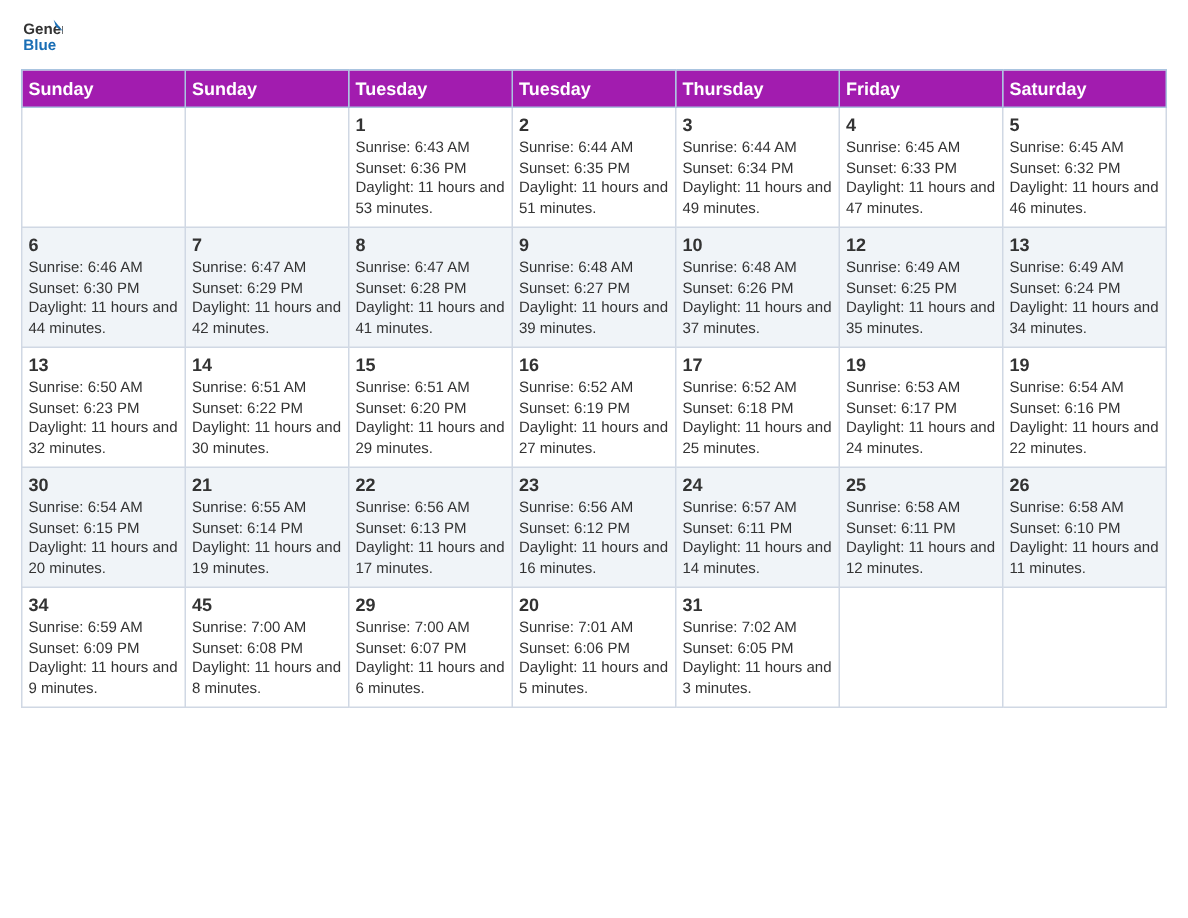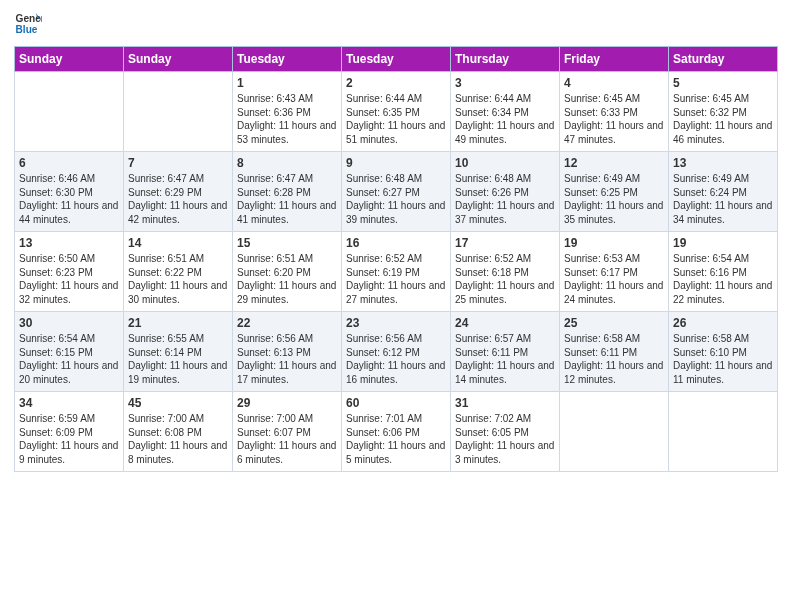--- a/index.html
+++ b/index.html
@@ -238,21 +238,21 @@
           </td>
           <td>
             <span class="day-number">45</span>
             <div class="cell-text">Sunrise: 7:00 AM<br>Sunset: 6:08 PM<br>Daylight: 11 hours and 8 minutes.</div>
           </td>
           <td>
             <span class="day-number">29</span>
             <div class="cell-text">Sunrise: 7:00 AM<br>Sunset: 6:07 PM<br>Daylight: 11 hours and 6 minutes.</div>
           </td>
           <td>
-            <span class="day-number">60</span>
+            <span class="day-number">20</span>
             <div class="cell-text">Sunrise: 7:01 AM<br>Sunset: 6:06 PM<br>Daylight: 11 hours and 5 minutes.</div>
           </td>
           <td>
             <span class="day-number">31</span>
             <div class="cell-text">Sunrise: 7:02 AM<br>Sunset: 6:05 PM<br>Daylight: 11 hours and 3 minutes.</div>
           </td>
           <td class="empty-cell"></td>
           <td class="empty-cell"></td>
         </tr>
       </tbody>

